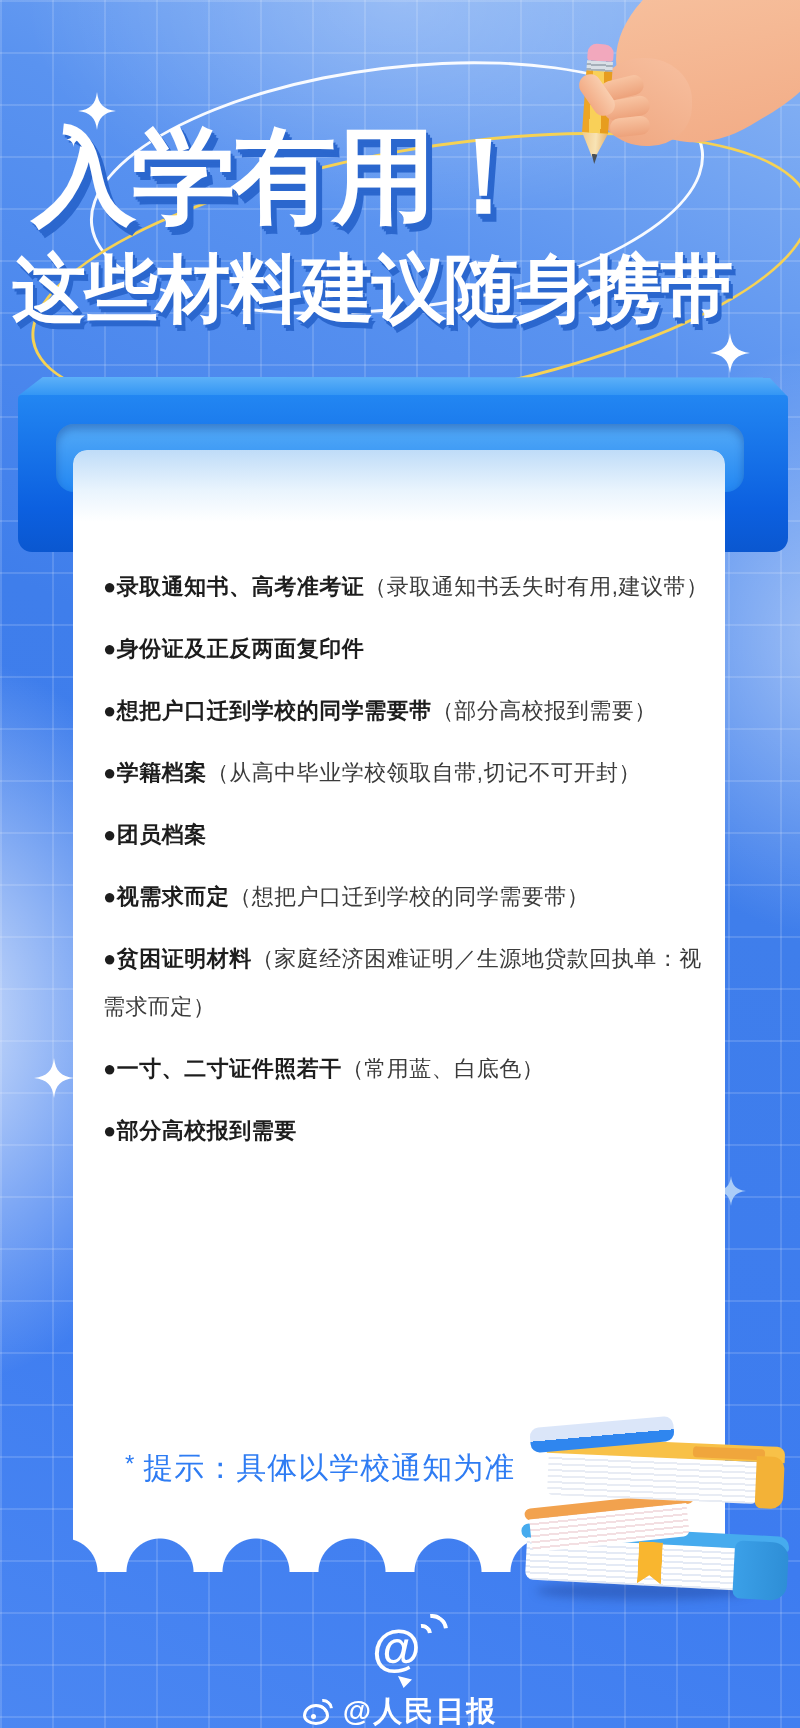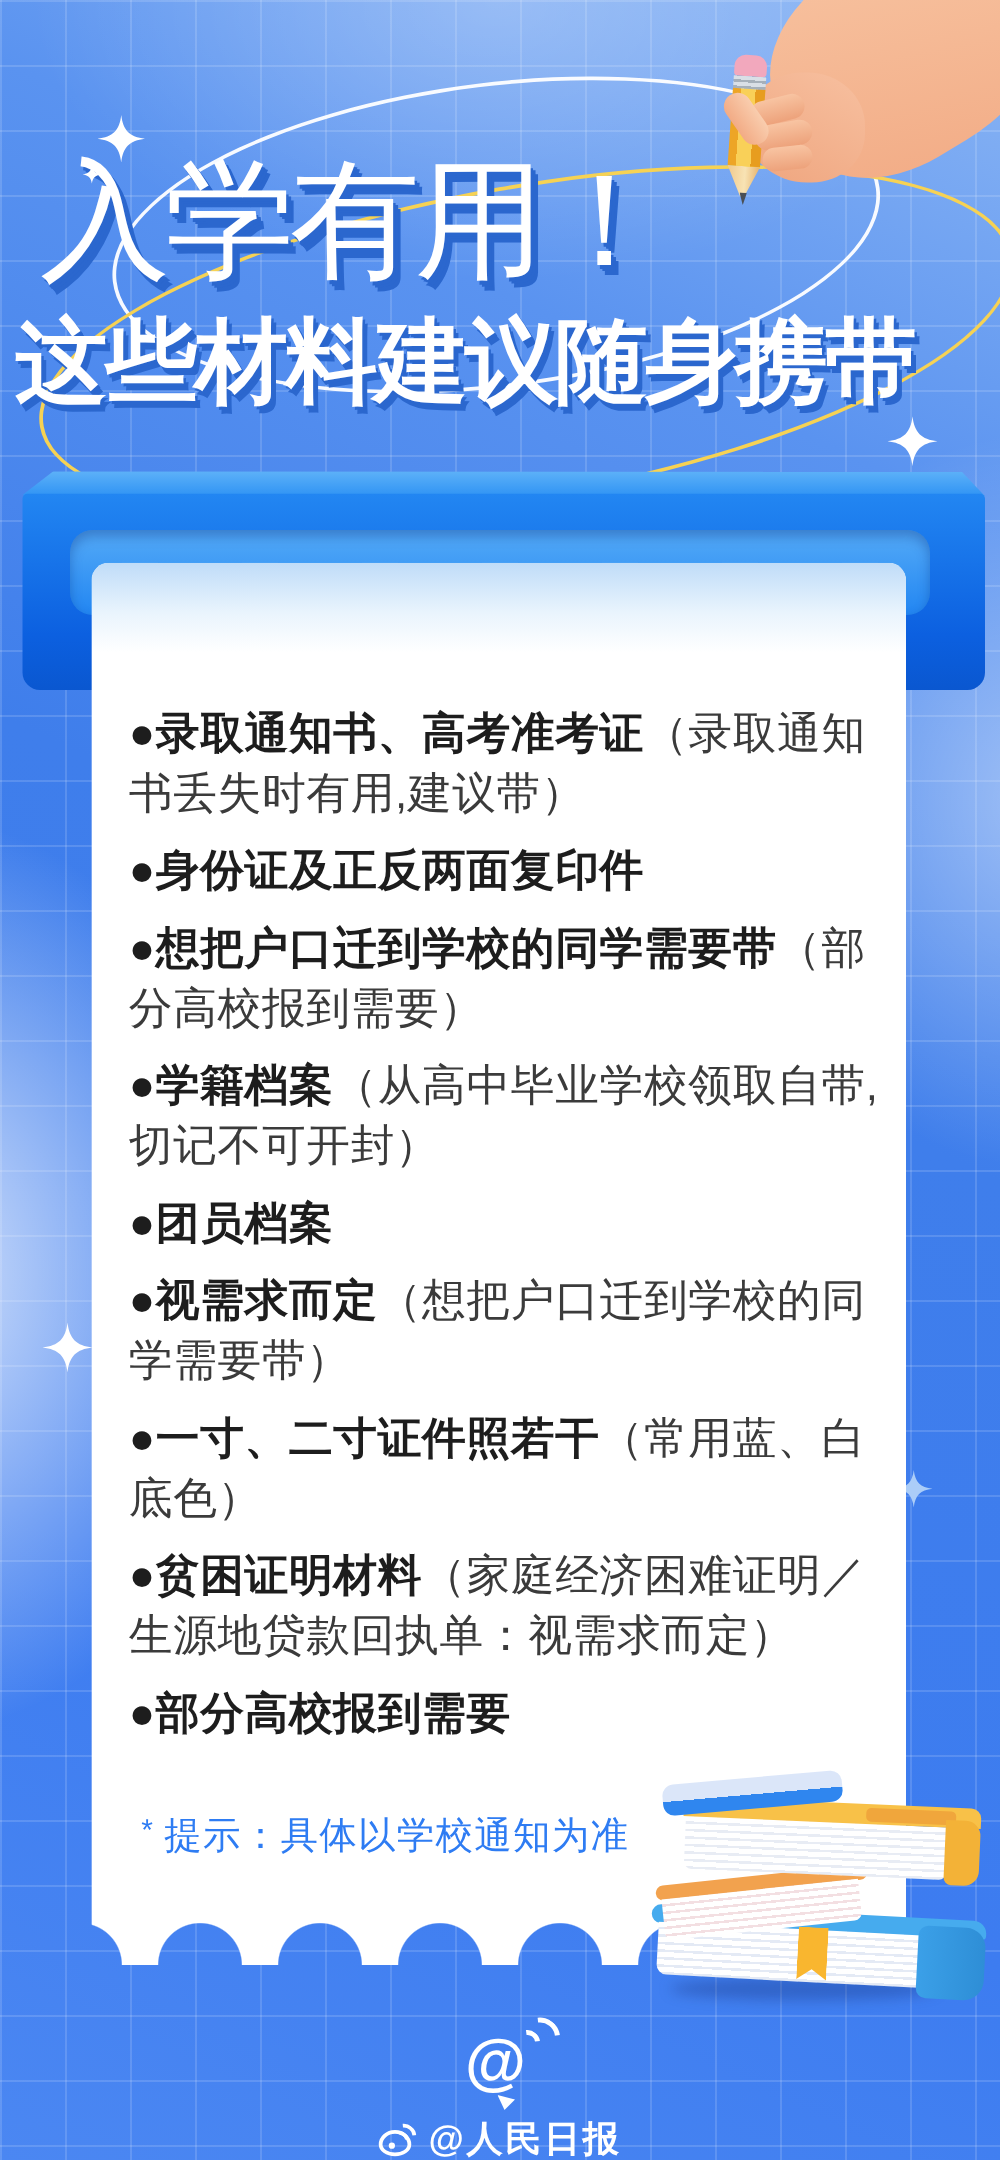--- a/index.html
+++ b/index.html
@@ -13,21 +13,21 @@
   .grid{position:absolute;inset:0;z-index:0;
     background:
       repeating-linear-gradient(90deg, rgba(255,255,255,.14) 0 2px, rgba(255,255,255,0) 2px 52px),
       repeating-linear-gradient(180deg, rgba(255,255,255,.14) 0 2px, rgba(255,255,255,0) 2px 52px);}
   
   .ellipse{position:absolute;border-radius:50%;z-index:1;}
   .ellipse.white{left:88px;top:66px;width:612px;height:238px;border:3px solid rgba(255,255,255,.95);transform:rotate(-7deg);}
   .ellipse.yellow{left:26px;top:148px;width:784px;height:244px;border:3px solid #f6d254;transform:rotate(-10deg);}
   .sparkle{position:absolute;z-index:4;}
   
-  .title{position:absolute;left:32px;top:108px;z-index:2;color:#fff;font-weight:normal;
+  .title{position:absolute;left:32px;top:108px;z-index:2;color:#fff;font-weight:bold;
     font-size:104px;letter-spacing:-4px;white-space:nowrap;
     text-shadow:2px 3px 0 #2b67ce,4px 5px 0 #2b67ce,6px 8px 0 #2b67ce;}
   .subtitle{position:absolute;left:12px;top:240px;z-index:2;color:#fff;font-weight:bold;
     font-size:74px;letter-spacing:-2px;white-space:nowrap;
     text-shadow:2px 3px 0 #2b67ce,4px 6px 0 #2b67ce;}
   
   .box-top{position:absolute;left:18px;top:377px;width:770px;height:20px;z-index:3;
     background:linear-gradient(180deg,#5db1f8,#2f93f4);
     clip-path:polygon(3.2% 0, 97.6% 2%, 100% 100%, 0 95%);}
   .box-front{position:absolute;left:18px;top:395px;width:770px;height:157px;z-index:3;
@@ -37,24 +37,24 @@
     box-shadow:inset 0 5px 9px rgba(5,40,120,.35);}
   
   .card{position:absolute;left:73px;top:450px;width:652px;height:1122px;z-index:5;
     background:linear-gradient(180deg,#bfdcf8 0%,#e9f4fd 40px,#ffffff 72px);
     border-radius:14px 14px 0 0;
     -webkit-mask-image:radial-gradient(circle 34px at 48px 100%, transparent 33px, #000 34px);
     -webkit-mask-size:96px 100%;-webkit-mask-repeat:repeat-x;-webkit-mask-position:39px 0;
     mask-image:radial-gradient(circle 34px at 48px 100%, transparent 33px, #000 34px);
     mask-size:96px 100%;mask-repeat:repeat-x;mask-position:39px 0;}
   .list{position:absolute;left:30px;top:113px;width:618px;}
-  .item{font-size:35px;line-height:48px;margin-bottom:14px;color:#222;letter-spacing:.5px;}
+  .item{font-size:22px;line-height:48px;margin-bottom:14px;color:#222;letter-spacing:.5px;}
   .item .b{font-weight:bold;color:#1d1d1d;}
   .item .n{font-weight:normal;color:#3b3b3b;}
-  .tip{position:absolute;left:40px;top:998px;font-size:30px;color:#2e7cf3;letter-spacing:1px;}
+  .tip{position:absolute;left:52px;top:998px;font-size:30px;color:#2e7cf3;letter-spacing:1px;}
   .tip .star{font-size:24px;vertical-align:6px;margin-right:8px;}
   
   .books{position:absolute;left:518px;top:1422px;width:280px;height:180px;z-index:6;}
   .books .shadow{position:absolute;left:18px;top:160px;width:214px;height:18px;border-radius:50%;
     background:rgba(18,40,110,.3);filter:blur(5px);}
   .book{position:absolute;}
   .bk-bottom{left:2px;top:108px;width:268px;height:64px;transform:rotate(3deg);}
   .bk-bottom .cover{position:absolute;left:0;top:0;width:100%;height:15px;background:#46abee;border-radius:10px 14px 4px 10px;}
   .bk-bottom .pages{position:absolute;left:6px;top:14px;width:218px;height:42px;
     background:repeating-linear-gradient(180deg,#ffffff 0 4px,#e4eaf5 4px 6px);border-radius:0 0 4px 8px;}
@@ -144,22 +144,22 @@
   <div class="box-slot"></div>
 
   <div class="card">
     <div class="list" id="list-root">
         <div class="item"><span class="b">●录取通知书、高考准考证</span><span class="n">（录取通知书丢失时有用,建议带）</span></div>
         <div class="item"><span class="b">●身份证及正反两面复印件</span><span class="n"></span></div>
         <div class="item"><span class="b">●想把户口迁到学校的同学需要带</span><span class="n">（部分高校报到需要）</span></div>
         <div class="item"><span class="b">●学籍档案</span><span class="n">（从高中毕业学校领取自带,切记不可开封）</span></div>
         <div class="item"><span class="b">●团员档案</span><span class="n"></span></div>
         <div class="item"><span class="b">●视需求而定</span><span class="n">（想把户口迁到学校的同学需要带）</span></div>
+        <div class="item"><span class="b">●贫困证明材料</span><span class="n">（家庭经济困难证明／生源地贷款回执单：视需求而定）</span></div>
         <div class="item"><span class="b">●一寸、二寸证件照若干</span><span class="n">（常用蓝、白底色）</span></div>
-        <div class="item"><span class="b">●贫困证明材料</span><span class="n">（家庭经济困难证明／生源地贷款回执单：视需求而定）</span></div>
         <div class="item"><span class="b">●部分高校报到需要</span><span class="n"></span></div>
       </div>
     <div class="tip">
       <span class="star">*</span><span>提示：具体以学校通知为准</span>
     </div>
   </div>
 
   <div class="books">
     <div class="shadow"></div>
     <div class="book bk-bottom">

